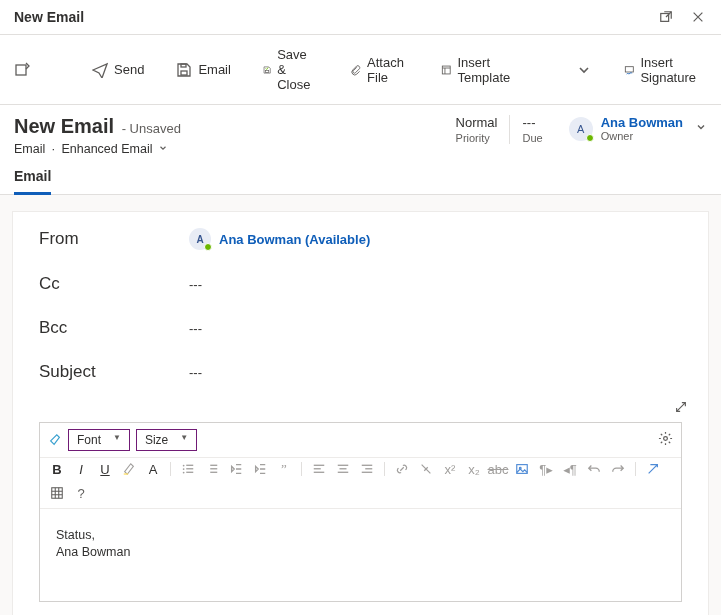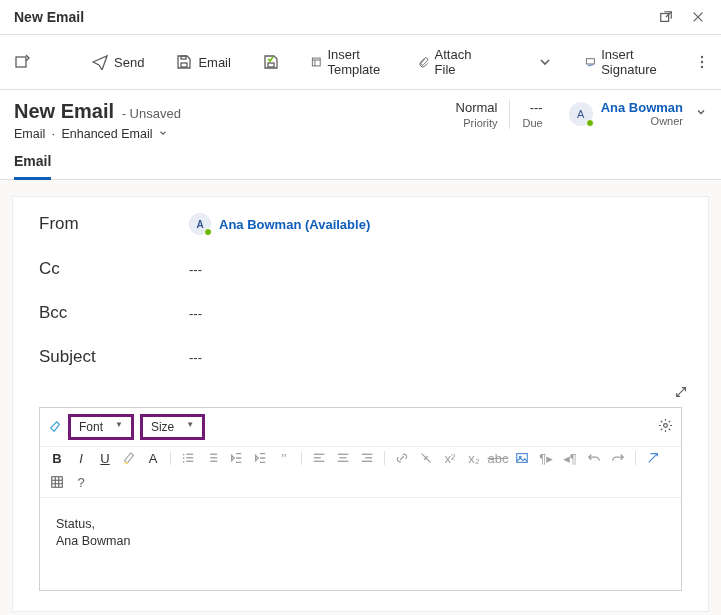--- a/index.html
+++ b/index.html
@@ -38,21 +38,20 @@
     gap: 6px;
     color: #323130;
     cursor: pointer;
     padding: 4px 2px;
   }
   .tool svg { width: 16px; height: 16px; }
   .header {
     display: flex;
     justify-content: space-between;
     padding: 10px 14px 0 14px;
-    text-align: right;
   }
   .header-left .big-title { font-size: 20px; font-weight: 600; display:inline; }
   .header-left .unsaved { color:#605e5c; font-size:13px; margin-left:4px; }
   .breadcrumb { margin-top: 4px; font-size: 12.5px; color:#323130; display:flex; align-items:center; gap:6px; }
   .breadcrumb .chev { color:#605e5c; }
   .header-right { display:flex; align-items:flex-start; gap:0;margin-left:48px; }
   .stat { padding: 0 12px; border-left:1px solid #e1dfdd; }
   .stat:first-child { border-left:none; padding-left:0;}
   .stat .val { font-size:13px; color:#323130; }
   .stat .lab { font-size:11px; color:#605e5c; margin-top:2px; }
@@ -70,21 +69,21 @@
   .row-label { width:150px; color:#323130; font-size:17px; }
   .row-value { flex:1; font-size:13px; }
   .person { display:inline-flex; align-items:center; gap:8px; color:#0f5eb9; font-weight:600; cursor:pointer; }
   .person .avatar { width:22px; height:22px; font-size:10px; }
   .person .ct-icon { width:18px; height:18px; display:inline-flex; align-items:center; justify-content:center; }
   .dash { color:#323130; }
   .expand-row { display:flex; justify-content:flex-end; padding:4px 18px 6px 0; }
   .editor { margin: 0 26px; border:1px solid #d2d0ce; }
   .editor-tb { display:flex; align-items:center; gap:6px; padding:6px 8px; border-bottom:1px solid #edebe9; flex-wrap:wrap; }
   .editor-tb2 { display:flex; align-items:center; gap:10px; padding:4px 10px 8px 10px; border-bottom:1px solid #edebe9; color:#a19f9d; flex-wrap:wrap; font-size:13px;}
-  .dd { display:inline-flex; align-items:flex-start; gap:12px; border:3px solid #701a75; padding:3px 8px; font-size:12px; cursor:pointer; color:#323130;}
+  .dd { display:inline-flex; align-items:flex-start; gap:12px; border:1px solid #701a75; padding:3px 8px; font-size:12px; cursor:pointer; color:#323130;}
   .dd .tri { font-size:8px; color:#605e5c; }
   .editor-body { padding:18px 16px 40px 16px; font-size:12.5px; line-height:1.35; }
   .brush { color:#39a0cf; }
   .gear-ed { margin-left:auto; color:#605e5c; cursor:pointer; }
   .tb-ico { width:14px; height:14px; display:inline-flex; align-items:center; justify-content:center; cursor:pointer; color:#a19f9d;}
   .tb-ico.darker { color:#605e5c; }
   .vsep { width:1px; height:14px; background:#e1dfdd; }
 </style>
 </head>
 <body>
@@ -128,33 +127,34 @@
         <rect x="5" y="2" width="5" height="3"></rect>
       </svg>
     <span>Email</span>
   </span>
   <span class="tool">
     <svg viewBox="0 0 16 16" fill="none" stroke="#605e5c" stroke-width="1.3">
         <path d="M2 2h9l3 3v9H2z"></path>
         <rect x="5" y="9" width="6" height="4"></rect>
         <path d="M5 5l2 2 3-4" stroke="#6bb700" stroke-width="1.6"></path>
       </svg>
+    <span>Save &amp; Close</span>
+  </span>
+  <span class="tool">
+    <svg viewBox="0 0 16 16" fill="none" stroke="#605e5c" stroke-width="1.3">
+        <path d="M10 4l-5 5a2 2 0 003 3l6-6a3 3 0 00-4-4L4 8a4 4 0 006 6l4-4"></path>
+      </svg>
+    <span>Attach File</span>
   </span>
   <span class="tool">
     <svg viewBox="0 0 16 16" fill="none" stroke="#605e5c" stroke-width="1.3">
         <rect x="2" y="2" width="12" height="12"></rect>
         <path d="M2 5h12M6 5v9"></path>
       </svg>
     <span>Insert Template</span>
-  </span>
-  <span class="tool">
-    <svg viewBox="0 0 16 16" fill="none" stroke="#605e5c" stroke-width="1.3">
-        <path d="M10 4l-5 5a2 2 0 003 3l6-6a3 3 0 00-4-4L4 8a4 4 0 006 6l4-4"></path>
-      </svg>
-    <span>Attach File</span>
   </span>
   <div class="toolbar-sep"></div>
   <span class="tool">
     <svg viewBox="0 0 16 16" fill="none" stroke="#605e5c" stroke-width="1.6">
         <path d="M4 6l4 4 4-4"></path>
       </svg>
   </span>
   <span class="tool">
     <svg viewBox="0 0 16 16" fill="none" stroke="#605e5c" stroke-width="1.3">
         <rect x="2" y="3" width="12" height="8"></rect>

